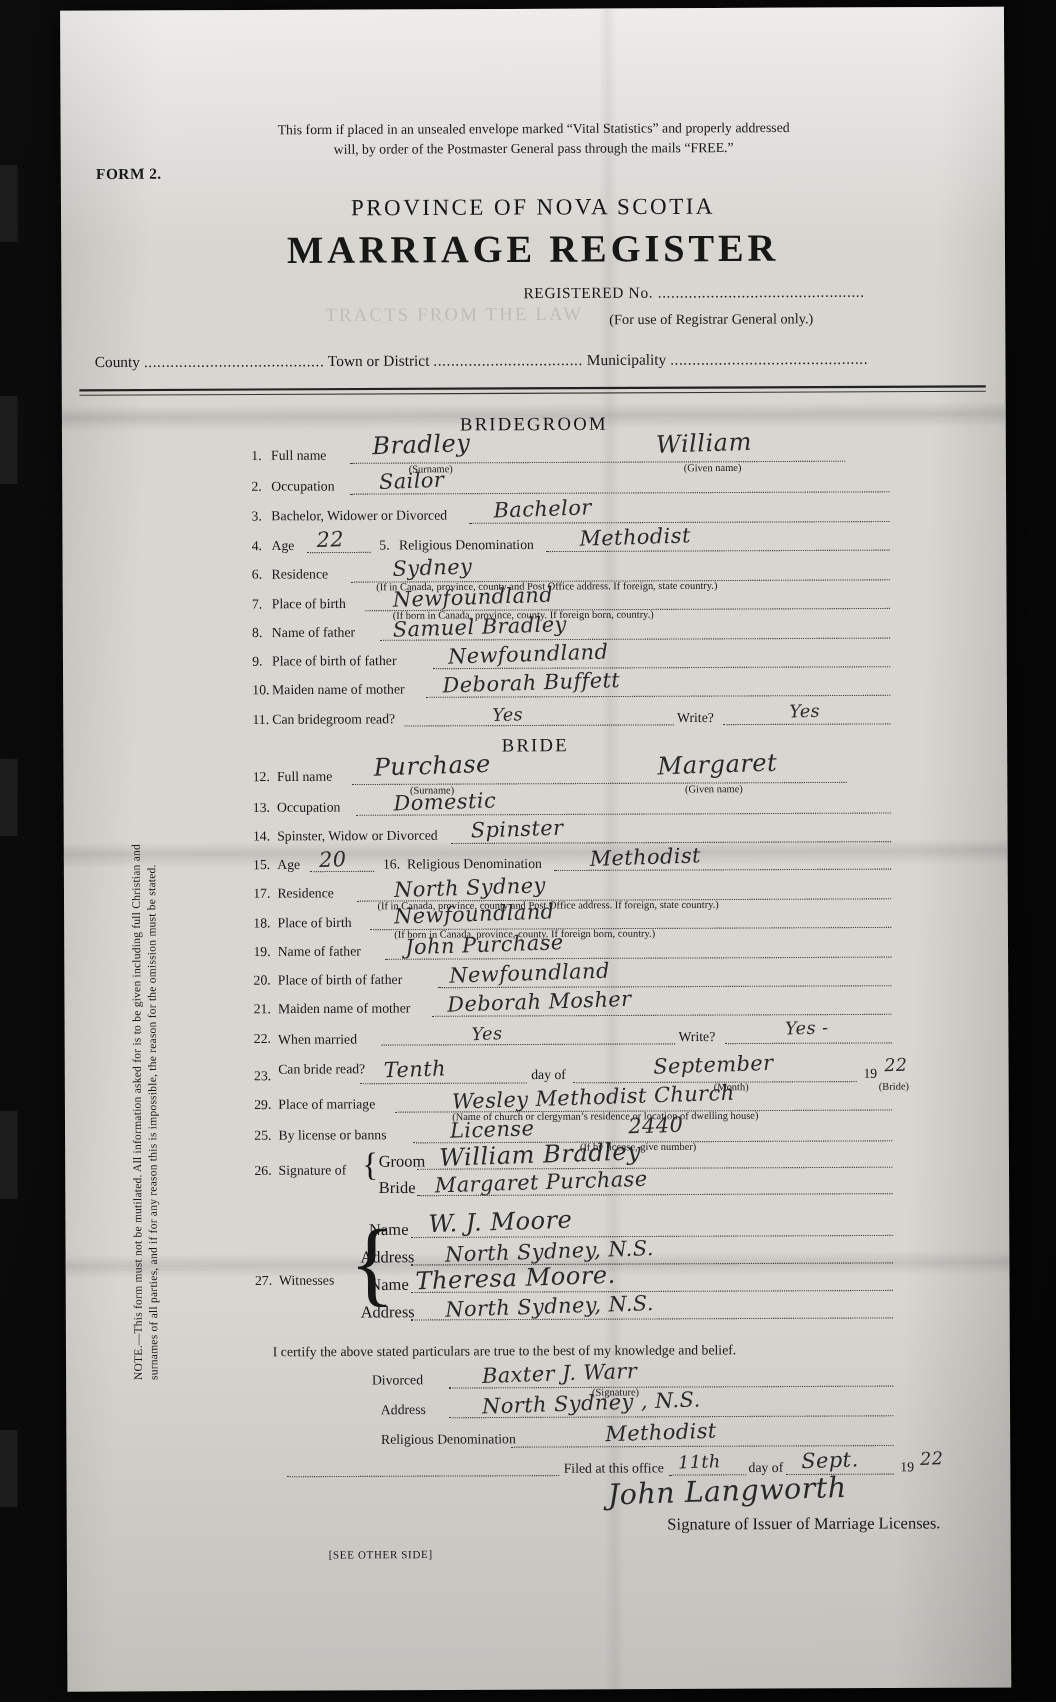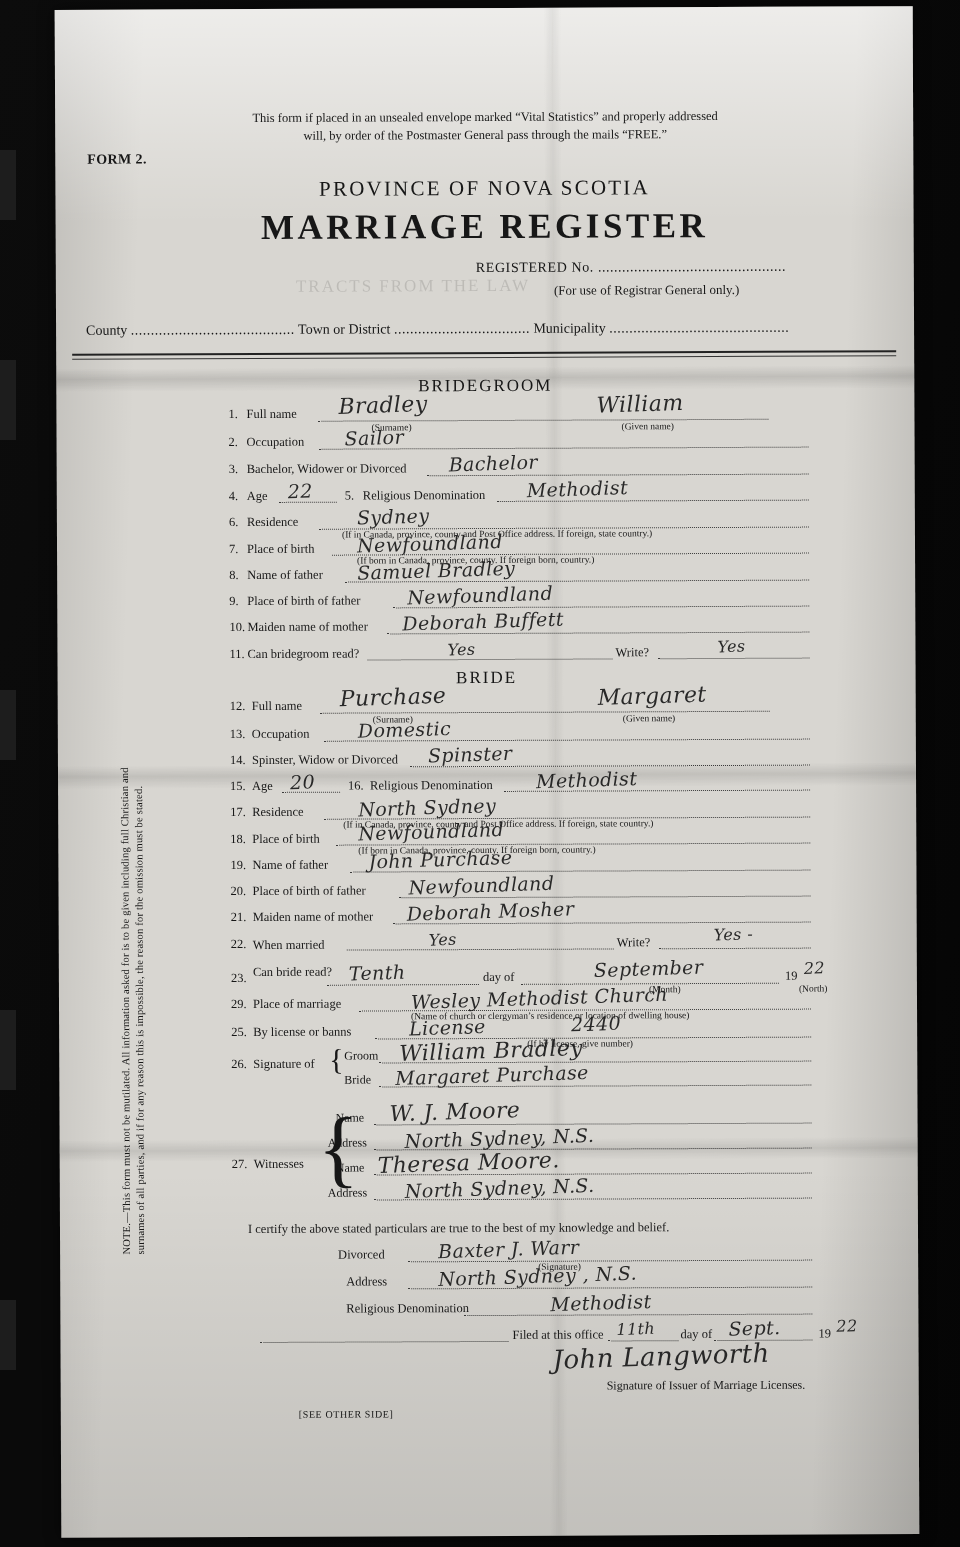--- a/index.html
+++ b/index.html
@@ -64,21 +64,21 @@
       linear-gradient(180deg, rgba(0,0,0,0) 23.5%, rgba(90,90,90,.22) 24.2%, rgba(0,0,0,0) 25%),
       linear-gradient(180deg, rgba(0,0,0,0) 49.5%, rgba(90,90,90,.20) 50.2%, rgba(0,0,0,0) 51%),
       linear-gradient(180deg, rgba(0,0,0,0) 74.0%, rgba(90,90,90,.18) 74.7%, rgba(0,0,0,0) 75.4%),
       linear-gradient(90deg, rgba(0,0,0,0) 57%, rgba(120,120,120,.13) 58%, rgba(0,0,0,0) 59%);
     mix-blend-mode: multiply;
     opacity: .8;
   }
 
   
   .t { position: absolute; white-space: nowrap; }
-  .sm { font-size: 12px; }
+  .sm { font-size: 15px; }
   .xs { font-size: 9.5px; }
   .lbl { font-size: 12.5px; }
   .dots { letter-spacing: .5px; }
 
   .hand {
     font-family: "DejaVu Serif", serif;
     font-style: italic;
     color: #1a1a1a;
     transform: rotate(-1.6deg);
     white-space: nowrap;
@@ -395,21 +395,21 @@
   <div class="t lbl" style="left:172px;top:962px;">23.</div>
   <div class="t lbl" style="left:194px;top:929px;">When married</div>
   <div class="leader" style="left:268px;top:976px;width:152px;"></div>
   <div class="hand" style="left:290px;top:953px;">Tenth</div>
   <div class="t lbl" style="left:424px;top:962px;">day of</div>
   <div class="leader" style="left:462px;top:976px;width:258px;"></div>
   <div class="hand" style="left:535px;top:950px;">September</div>
   <div class="t xs" style="left:590px;top:977px;">(Month)</div>
   <div class="t lbl" style="left:726px;top:962px;">19</div>
   <div class="hand small" style="left:745px;top:952px;">22</div>
-  <div class="t xs" style="left:740px;top:977px;">(North)</div>
+  <div class="t xs" style="left:740px;top:977px;">(Bride)</div>
 
   <div class="t lbl" style="left:172px;top:988px;">29.</div>
   <div class="t lbl" style="left:194px;top:988px;">Place of marriage</div>
   <div class="leader" style="left:300px;top:1002px;width:452px;"></div>
   <div class="hand" style="left:352px;top:979px;">Wesley Methodist Church</div>
   <div class="t xs" style="left:352px;top:1003px;">(Name of church or clergyman’s residence or location of dwelling house)</div>
 
   <div class="t lbl" style="left:172px;top:1016px;">25.</div>
   <div class="t lbl" style="left:194px;top:1016px;">By license or banns</div>
   <div class="leader" style="left:316px;top:1030px;width:436px;"></div>

